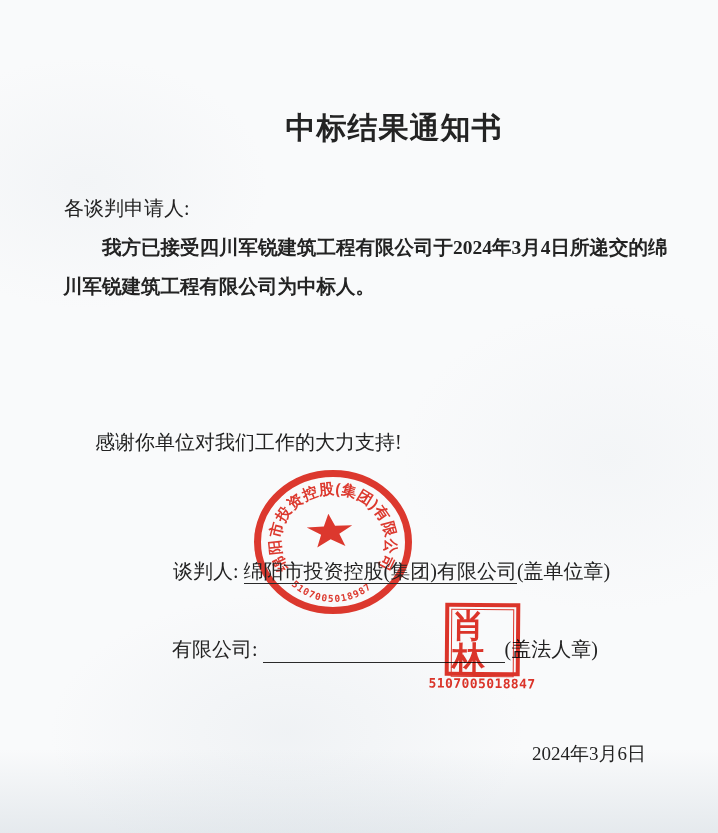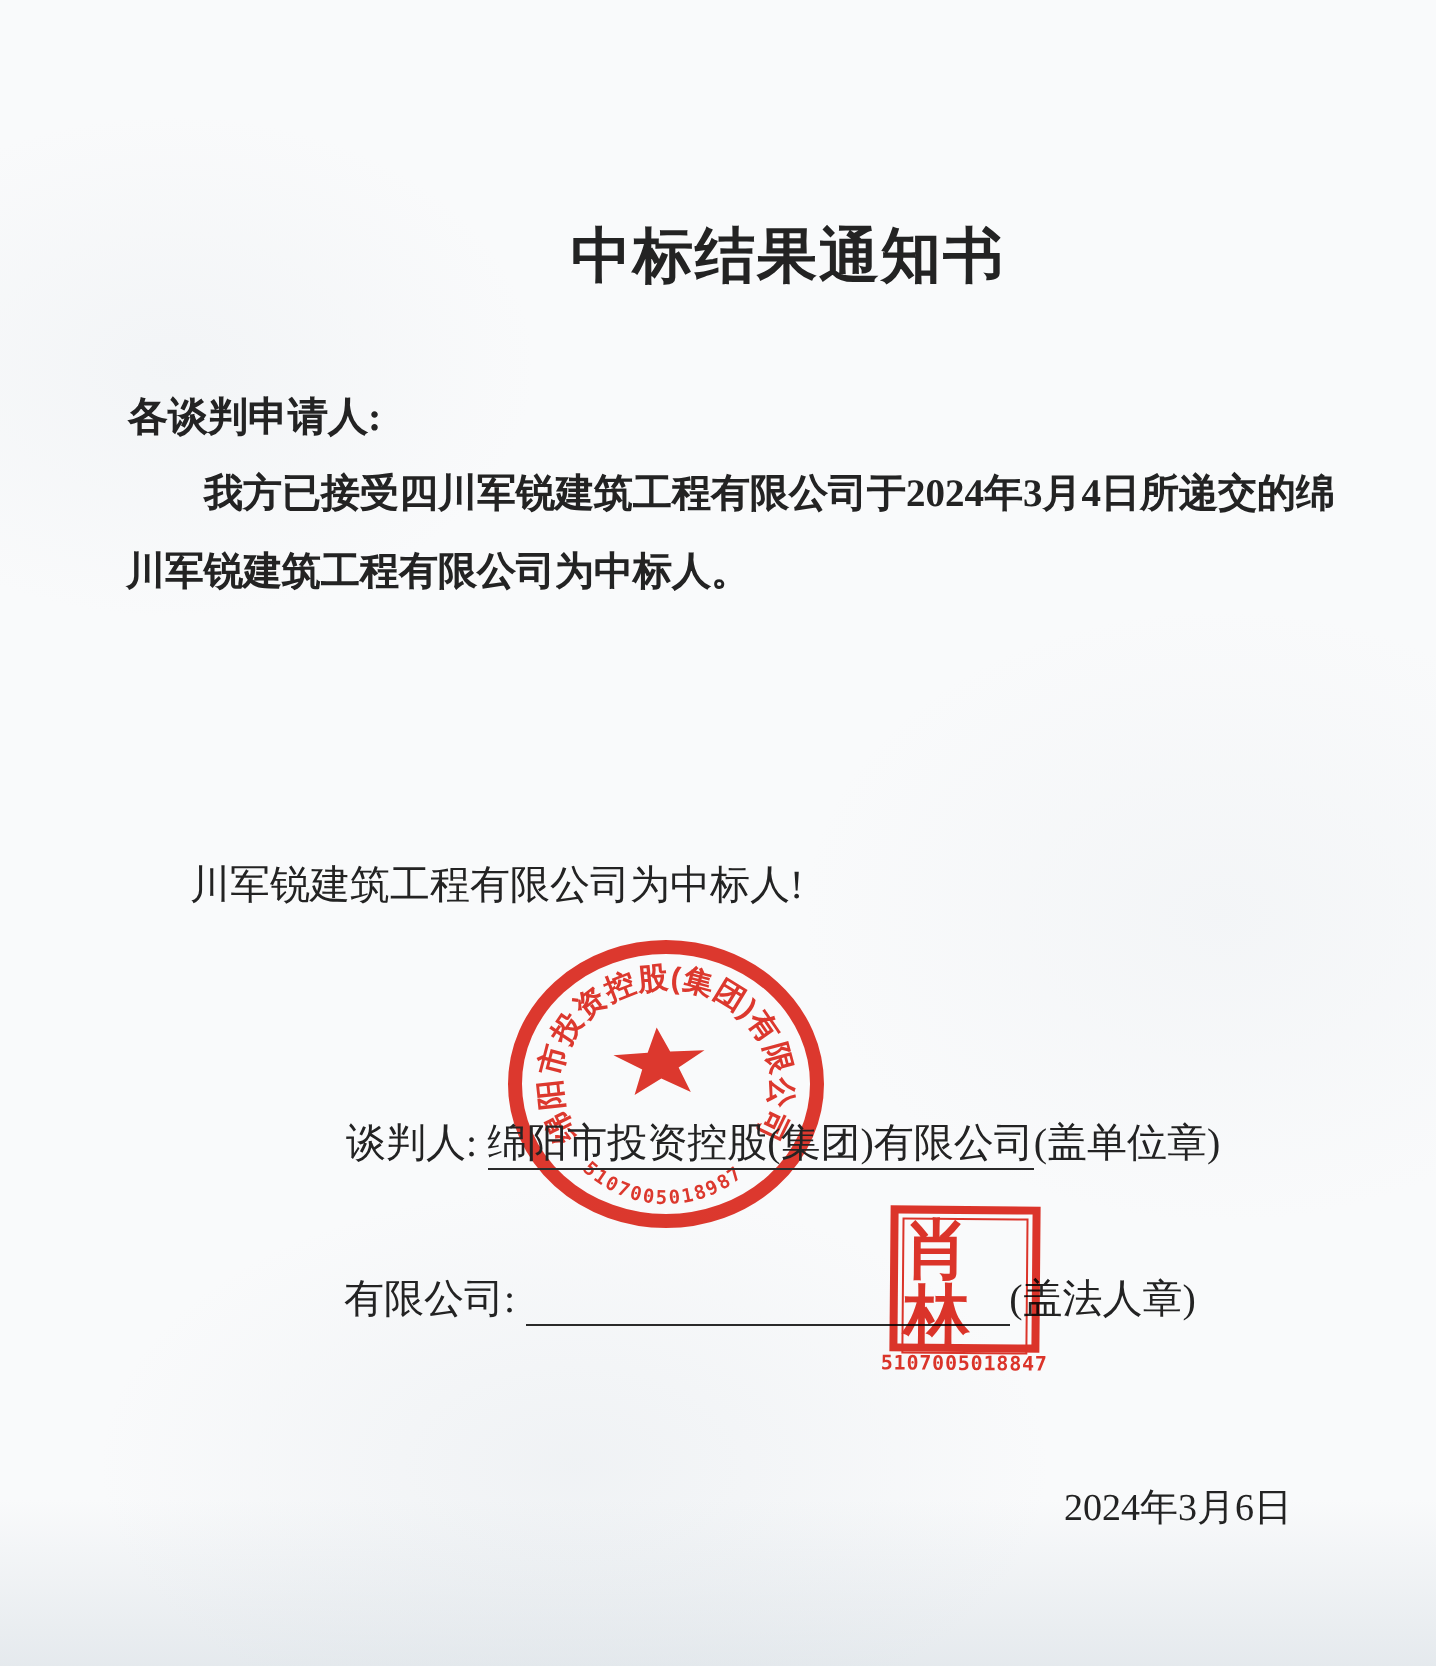--- a/index.html
+++ b/index.html
@@ -15,21 +15,21 @@
       radial-gradient(ellipse 260px 180px at 12% 22%, rgba(208,216,223,0.16), transparent 70%),
       radial-gradient(ellipse 300px 220px at 85% 55%, rgba(208,216,223,0.14), transparent 70%),
       radial-gradient(ellipse 340px 200px at 40% 88%, rgba(202,211,219,0.20), transparent 70%),
       #f9fafb;
   }
   .doc-title{
     position:absolute;left:0;top:108px;width:100%;
     text-align:center;font-size:30px;font-weight:bold;
     letter-spacing:1px;transform:translateX(35px);
   }
-  .salutation{position:absolute;left:64px;top:195px;font-size:20px;font-weight:bold;}
+  .salutation{position:absolute;left:64px;top:195px;font-size:20px;}
   .body-block{position:absolute;left:63px;top:228px;width:596px;font-size:19.5px;font-weight:bold;line-height:39px;}
   .body-line{text-align:justify;text-align-last:justify;white-space:nowrap;}
   .body-line.first{text-indent:39px;}
   .body-line.last{text-align-last:left;}
   .thanks{position:absolute;left:64px;top:429px;font-size:20px;text-indent:31px;}
   .sign-row{position:absolute;font-size:20px;white-space:nowrap;margin-top:12px;}
   .sign-row.negotiator{left:173px;top:546px;}
   .sign-row.legalrep{left:172px;top:624px;}
   .uline-name{border-bottom:1.5px solid #2a2a2a;padding-bottom:1px;}
   .uline-blank{display:inline-block;width:242px;border-bottom:1.5px solid #2a2a2a;height:20px;vertical-align:bottom;}
@@ -55,38 +55,38 @@
   .seal-square .inner{
     margin:2px 2px 0 2px;border:1.5px solid #e02a1e;
     flex:1;display:flex;align-items:center;justify-content:center;
     font-size:33px;font-weight:bold;color:#e02a1e;
     letter-spacing:2px;line-height:1;
     font-family:"Liberation Serif","DejaVu Serif",serif;
   }
   .seal-square .serial{
     height:12px;display:flex;align-items:center;justify-content:center;
     font-family:"DejaVu Sans Mono","Liberation Mono",monospace;
-    font-size:10px;font-weight:bold;color:#e02a1e;letter-spacing:0.4px;
+    font-size:13px;font-weight:bold;color:#e02a1e;letter-spacing:0.4px;
   }
 </style>
 </head>
 <body>
 
 <div class="page">
 
   <div class="doc-title">中标结果通知书</div>
 
   <div class="salutation">各谈判申请人:</div>
 
   <div class="body-block">
     <div class="body-line first">我方已接受四川军锐建筑工程有限公司于2024年3月4日所递交的绵</div>
     <div class="body-line last">川军锐建筑工程有限公司为中标人。</div>
   </div>
 
-  <div class="thanks">川军锐建筑工程有限公司为中标人!</div>
+  <div class="thanks">感谢你单位对我们工作的大力支持!</div>
 
   <div class="seal-round">
     <svg viewBox="0 0 180 178" xmlns="http://www.w3.org/2000/svg">
       <ellipse cx="90" cy="84" rx="75.5" ry="68.5" fill="none" stroke="#e02a1e" stroke-width="7"></ellipse>
       <path transform="translate(87,74) scale(1,0.76) rotate(-4)" fill="#e02a1e" d="M0,-24 L5.64,-7.77 L22.8,-7.42 L9.13,2.97 L14.1,19.4 L0,9.6 L-14.1,19.4 L-9.13,2.97 L-22.8,-7.42 L-5.64,-7.77 Z"></path>
       <defs>
         <path id="arcTop" d="M 45.6 110.1 A 53 48 0 1 1 134.4 110.1" fill="none"></path>
         <path id="arcBottom" d="M 45.4 124.1 A 60 60 0 0 0 134.6 124.1" fill="none"></path>
       </defs>
       <text class="seal-arc-text" fill="#e02a1e">

